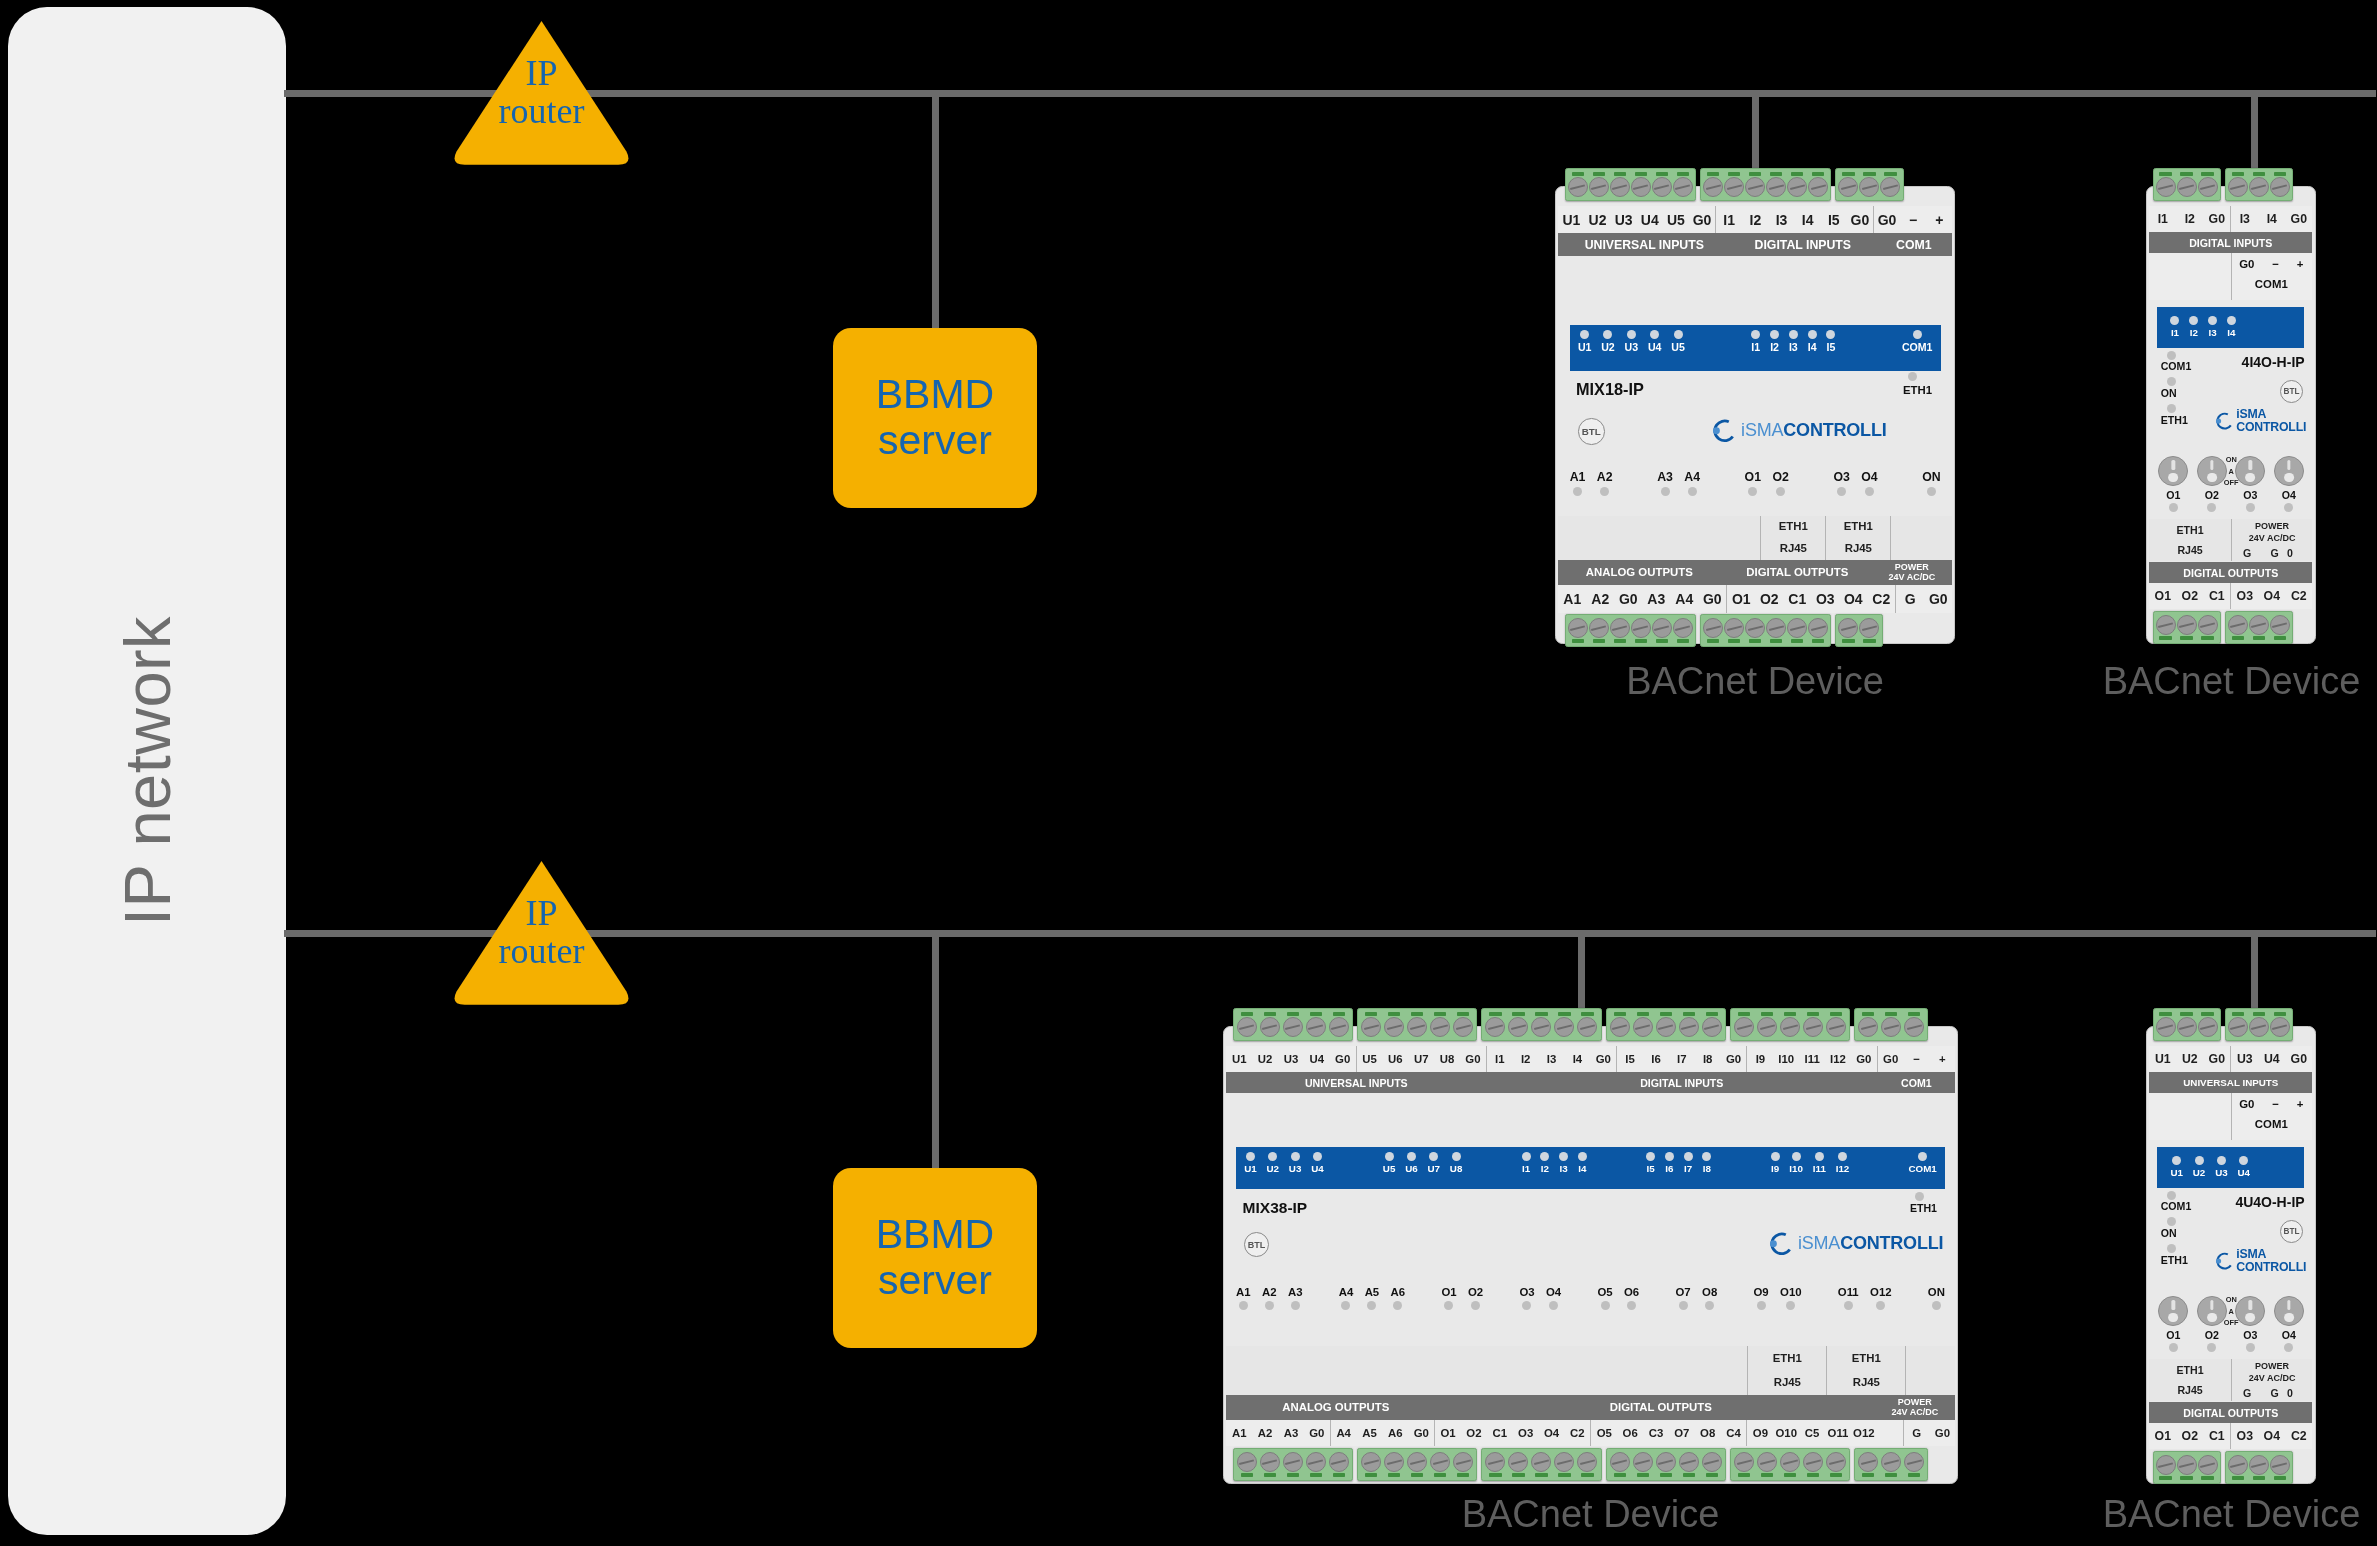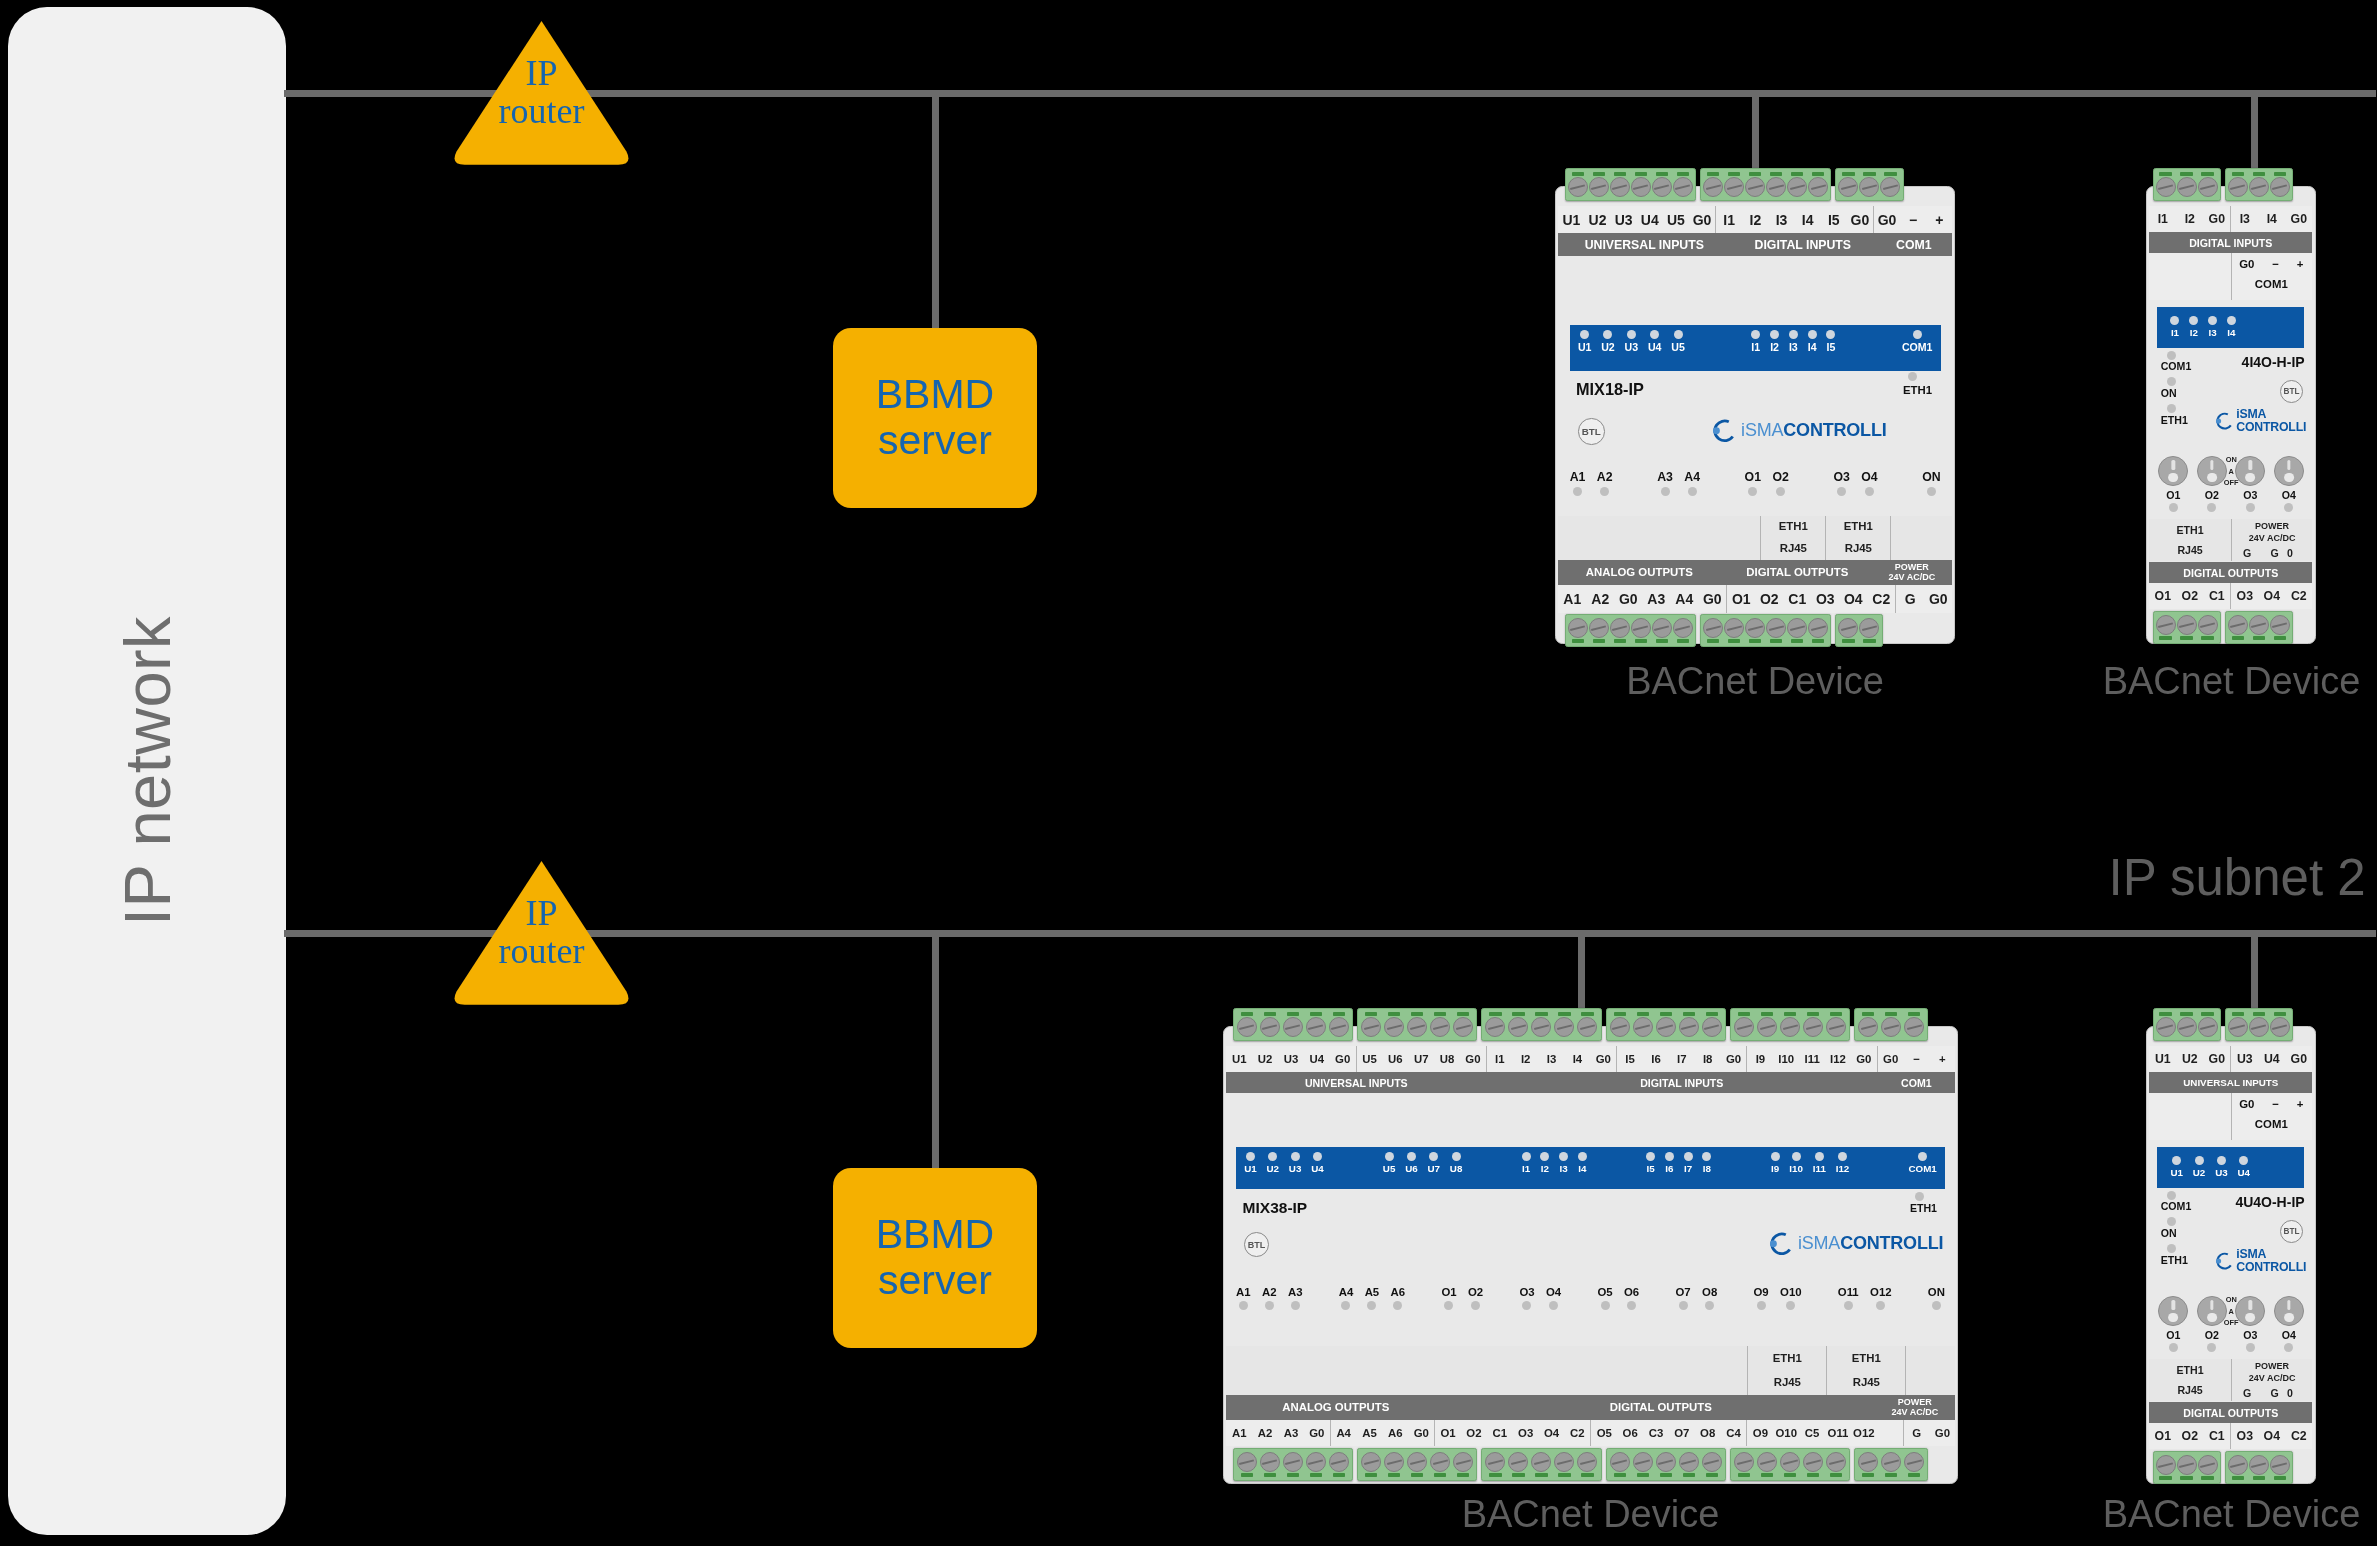--- a/index.html
+++ b/index.html
@@ -104,21 +104,20 @@
 
   <div class="hbus" style="left:284px;top:90px;width:2092px;"></div>
   <div class="vdrop" style="left:932px;top:93px;height:237px;"></div>
   <div class="vdrop" style="left:1752px;top:93px;height:94px;"></div>
   <div class="vdrop" style="left:2251px;top:93px;height:94px;"></div>
 
   <div class="hbus" style="left:284px;top:930px;width:2092px;"></div>
   <div class="vdrop" style="left:932px;top:933px;height:237px;"></div>
   <div class="vdrop" style="left:1578px;top:933px;height:94px;"></div>
   <div class="vdrop" style="left:2251px;top:933px;height:94px;"></div>
-  <div class="subnet-label" style="right:11.4px;top:848px;">IP subnet 2</div>
 
   <div class="router" style="left:450px;top:16.3px;">
     <svg viewBox="0 0 224 188">
       <path d="M112 6 L216 166 Q224 182 206 182 L18 182 Q0 182 8 166 Z" fill="#f5b000"></path>
     </svg>
     <div class="rtxt">
       <div>IP</div>
         <div>router</div>
     </div>
   </div>

